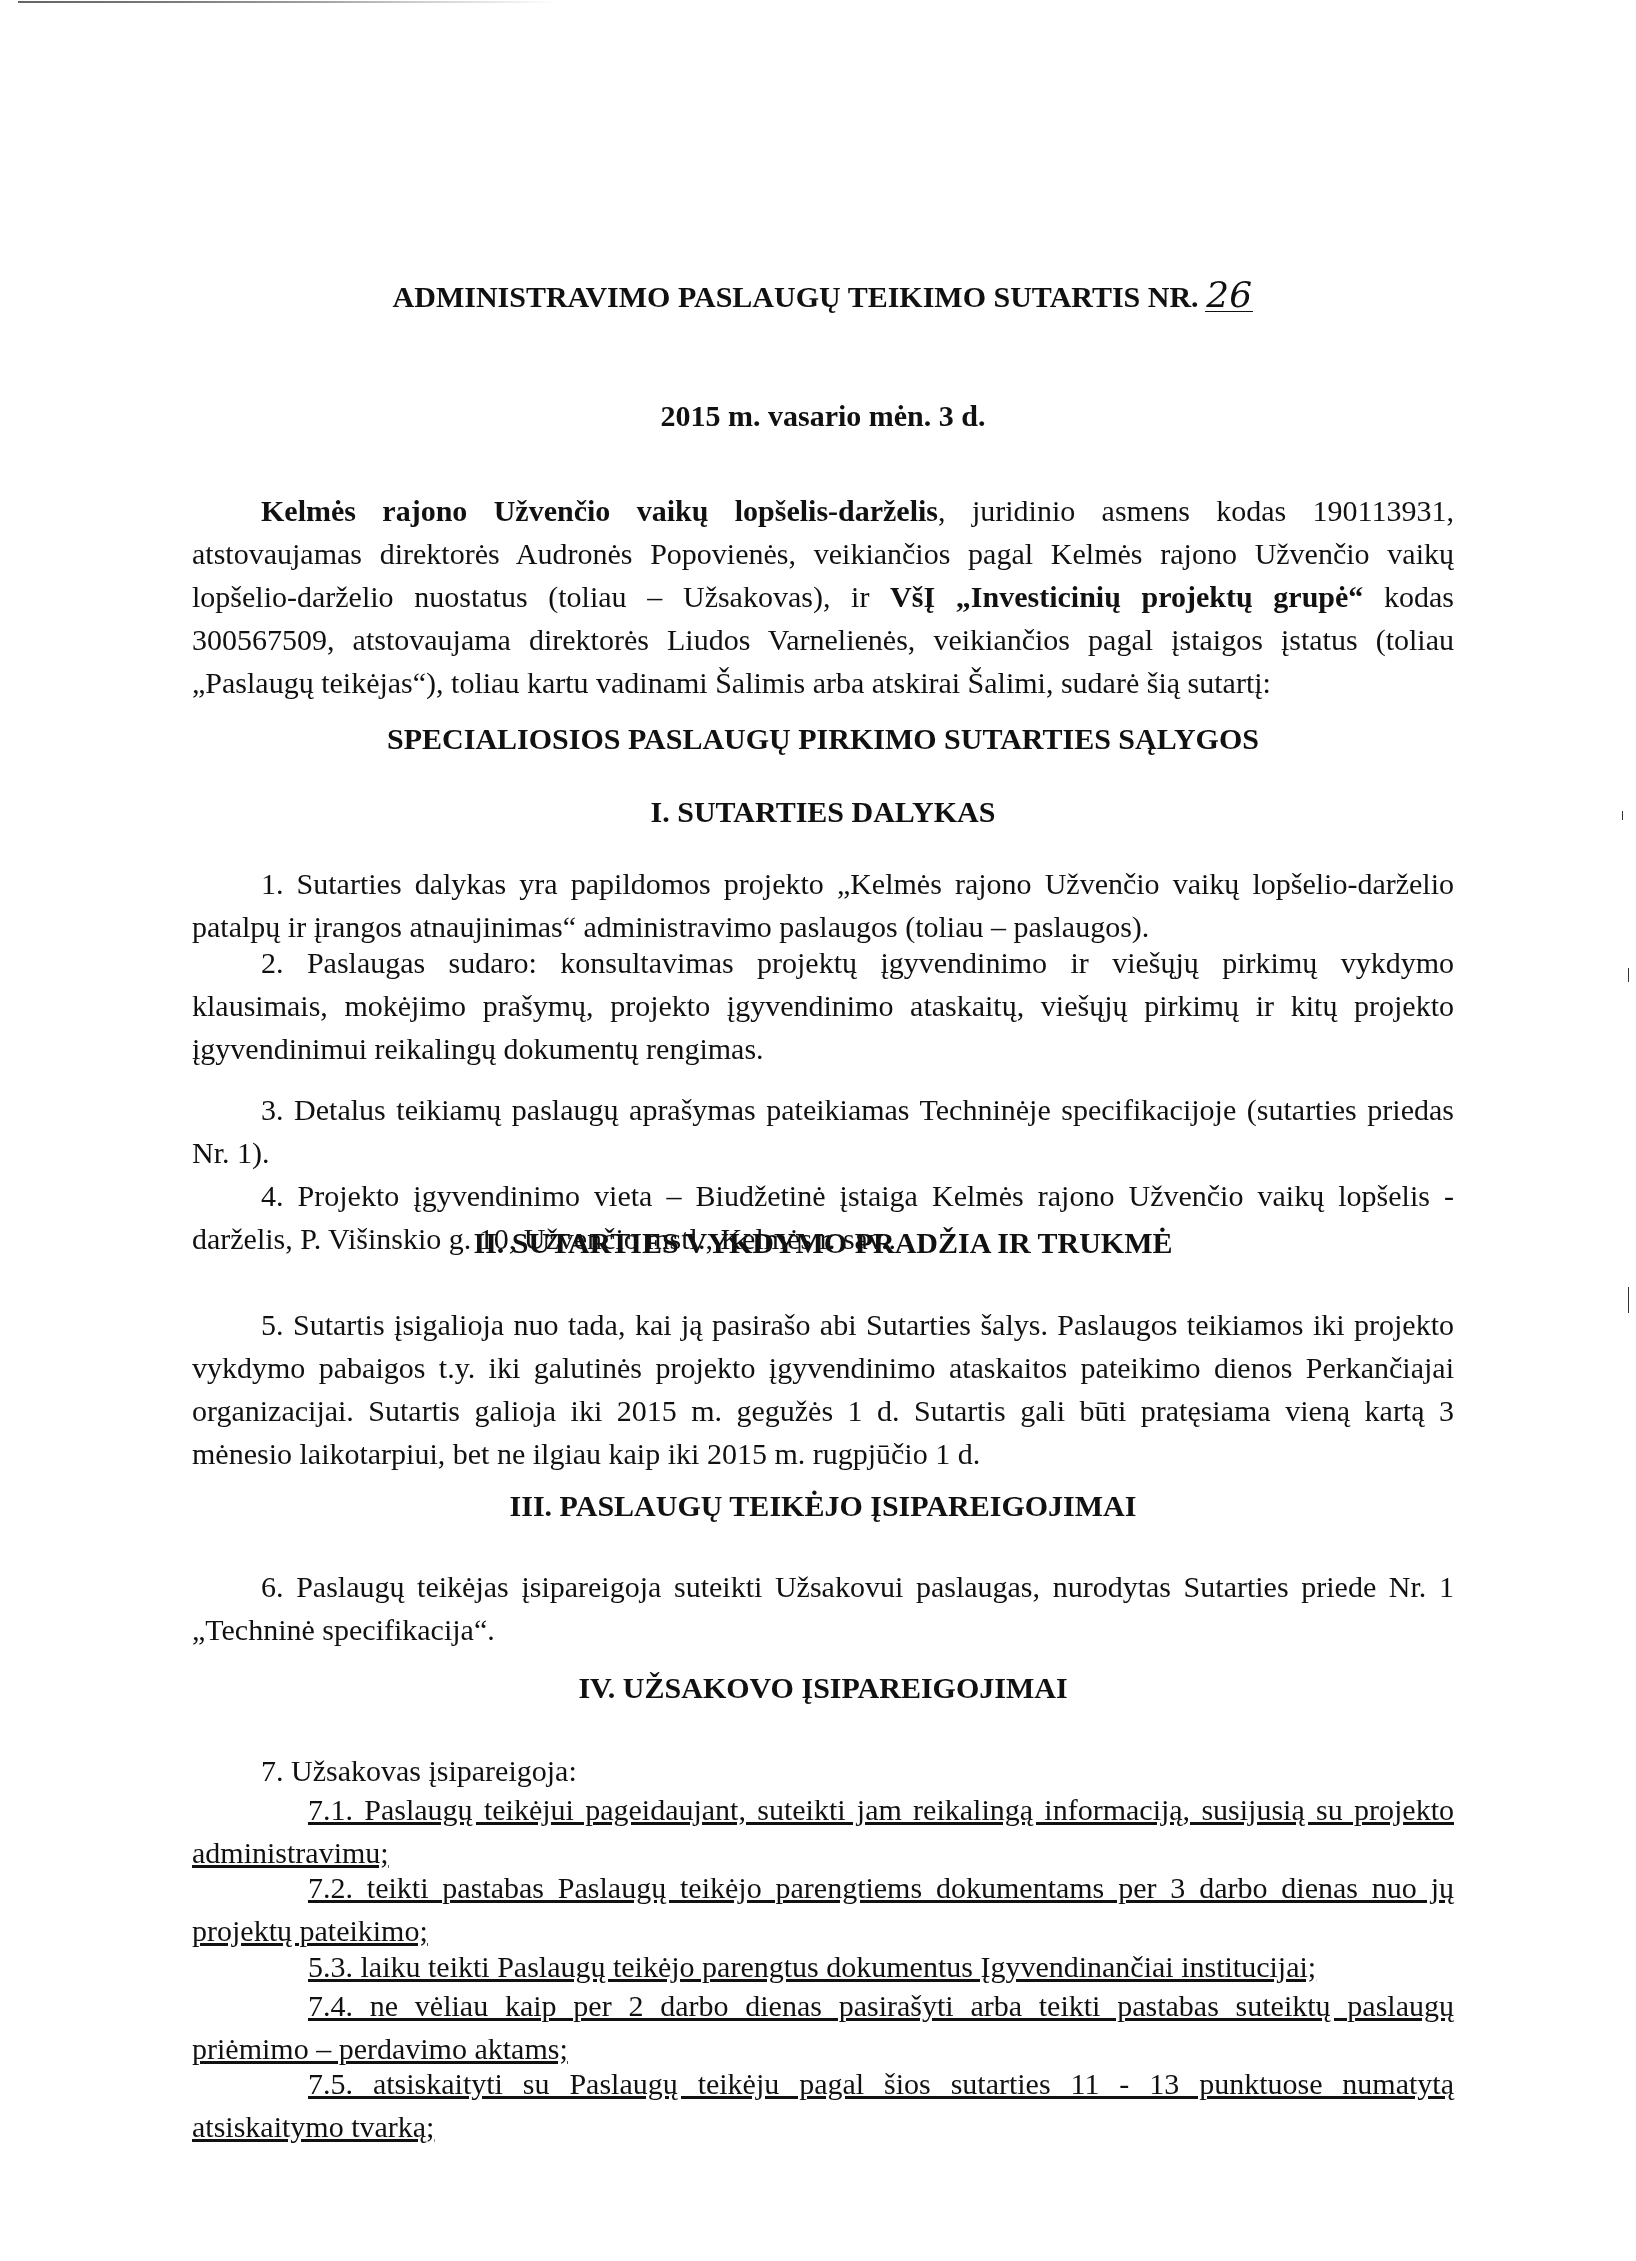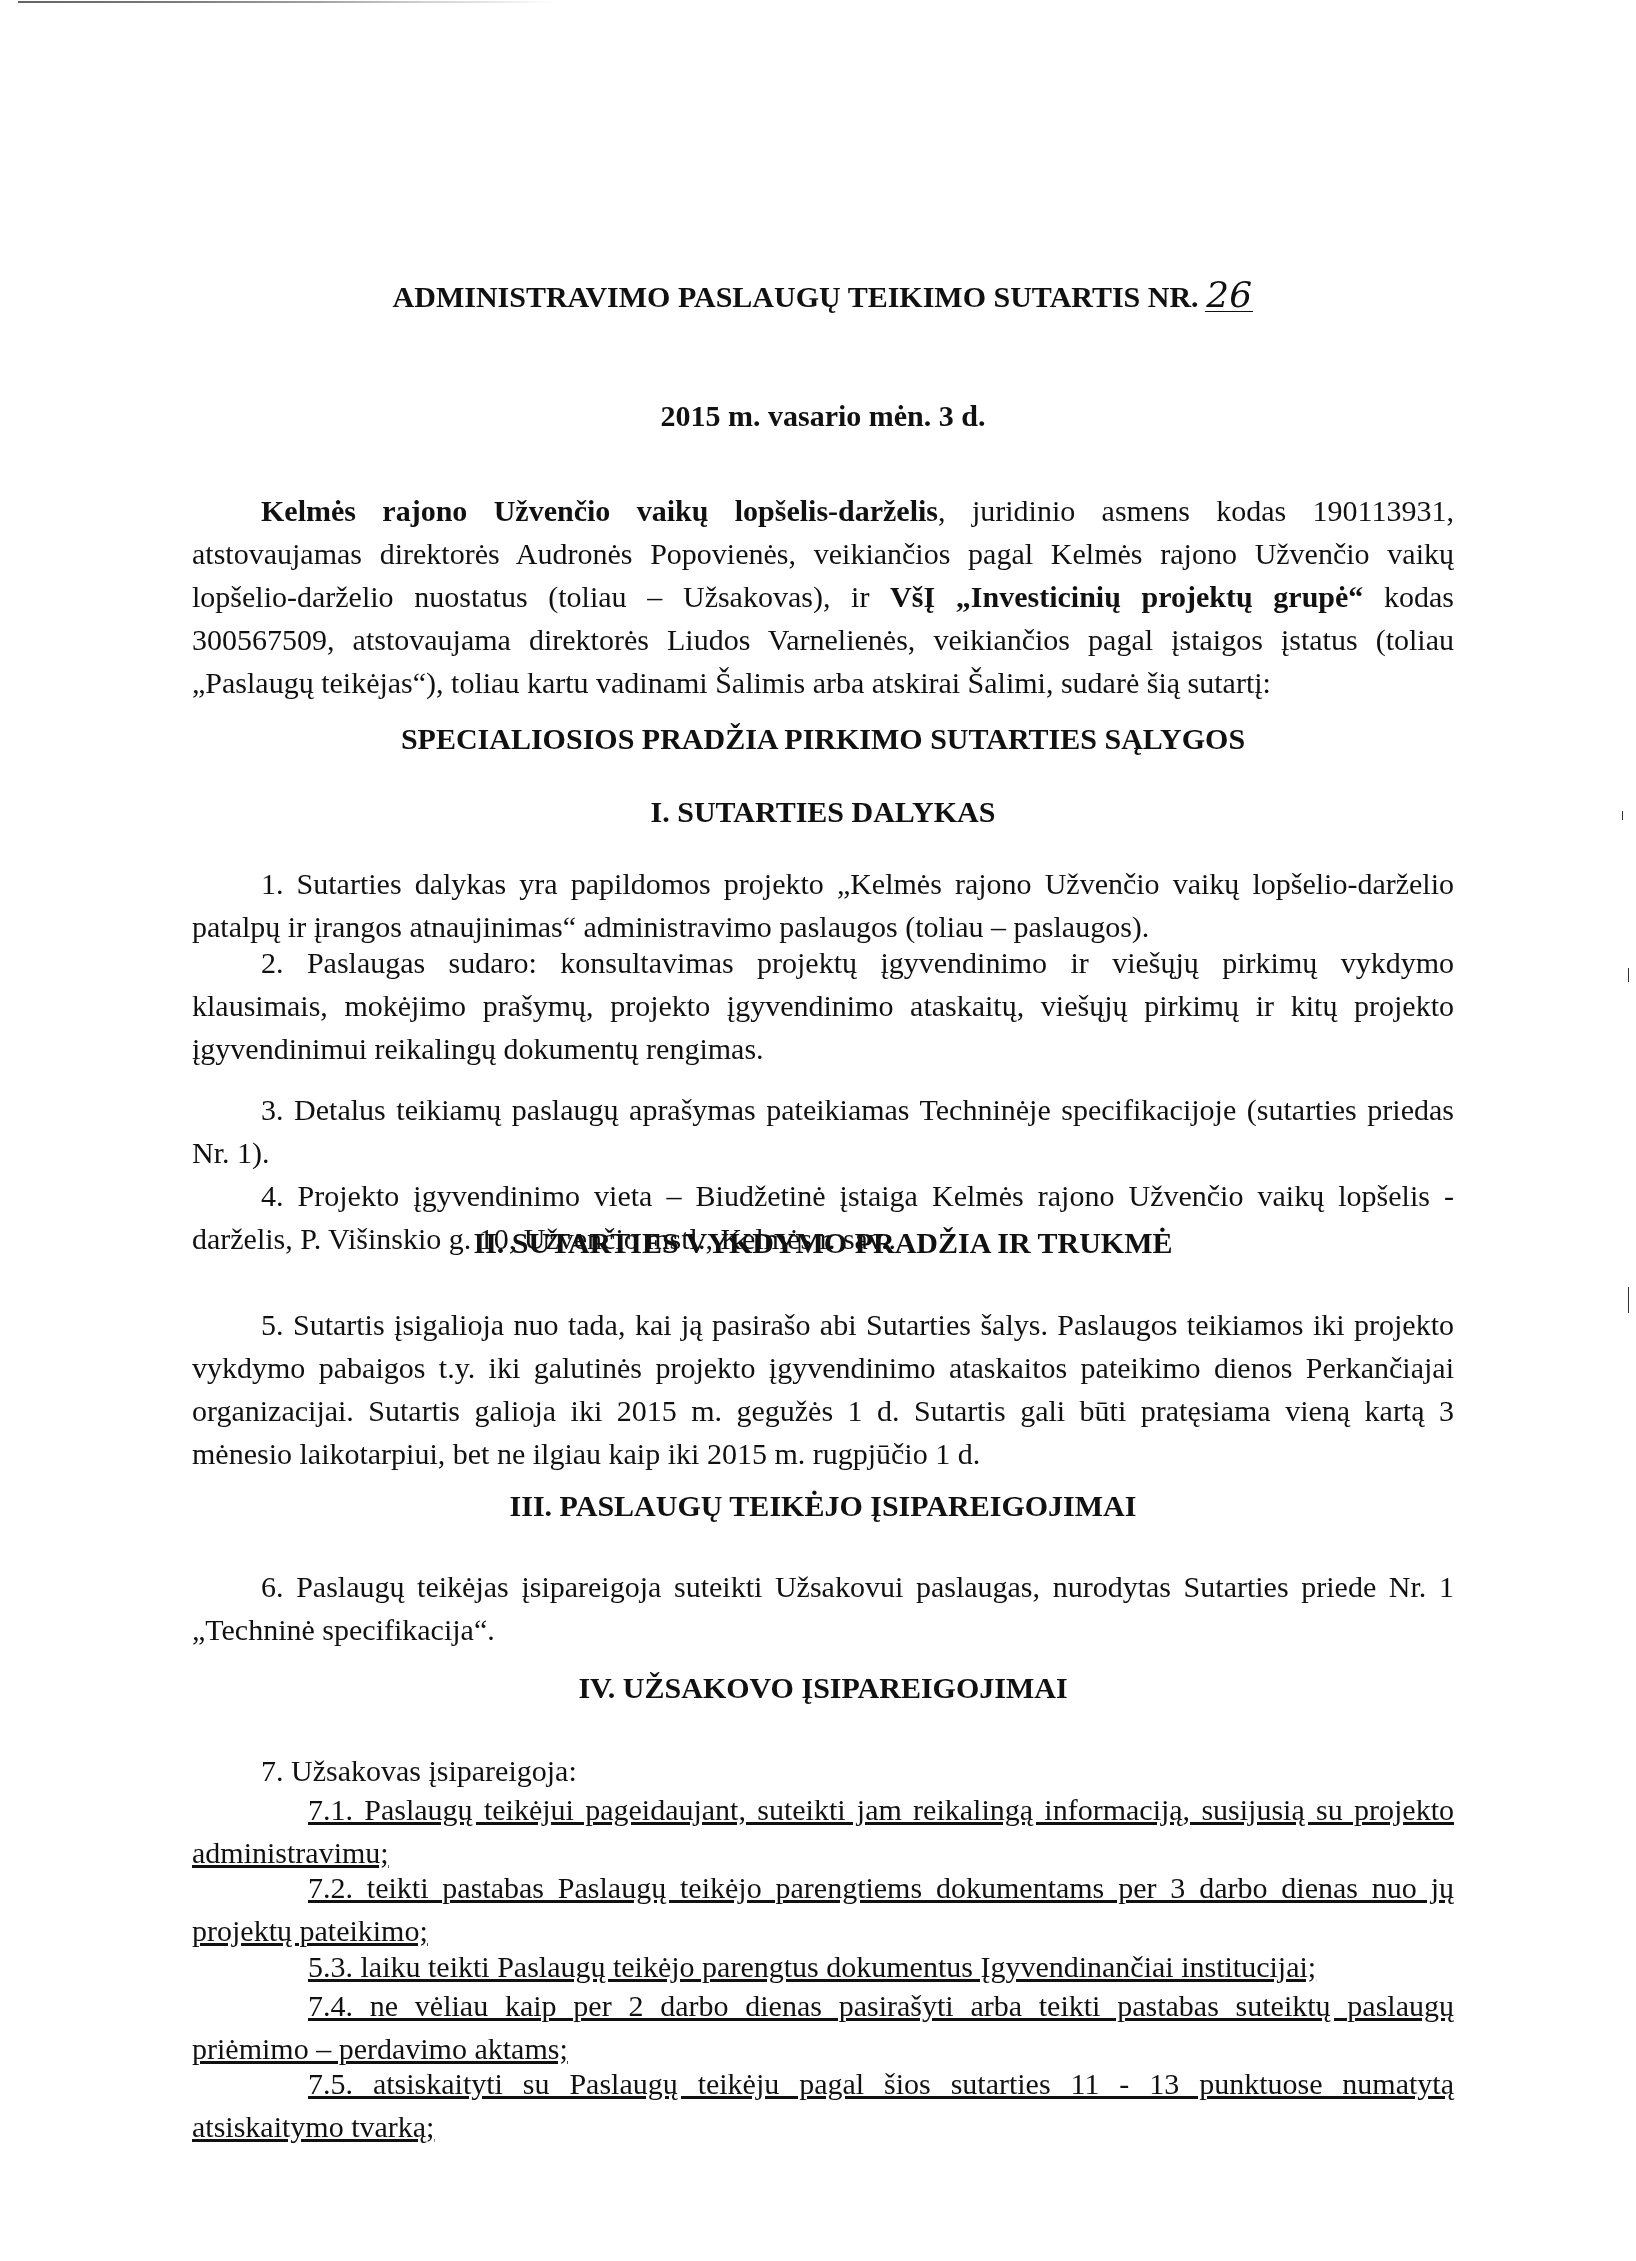--- a/index.html
+++ b/index.html
@@ -102,21 +102,21 @@
 <div class="page">
 
   <div class="doc-title">
     <span>ADMINISTRAVIMO PASLAUGŲ TEIKIMO SUTARTIS NR.</span><span class="nr-hand">26</span>
   </div>
 
   <div class="doc-date">2015 m. vasario mėn. 3 d.</div>
 
   <p class="para" style="top:489px;"><span class="b">Kelmės rajono Užvenčio vaikų lopšelis-darželis</span><span>, juridinio asmens kodas 190113931, atstovaujamas direktorės Audronės Popovienės, veikiančios pagal Kelmės rajono Užvenčio vaikų lopšelio-darželio nuostatus (toliau – Užsakovas), ir </span><span class="b">VšĮ „Investicinių projektų grupė“</span><span> kodas 300567509, atstovaujama direktorės Liudos Varnelienės, veikiančios pagal įstaigos įstatus (toliau „Paslaugų teikėjas“), toliau kartu vadinami Šalimis arba atskirai Šalimi, sudarė šią sutartį:</span></p>
 
-  <h2 class="heading" style="top:722px;">SPECIALIOSIOS PRADŽIA PIRKIMO SUTARTIES SĄLYGOS</h2>
+  <h2 class="heading" style="top:722px;">SPECIALIOSIOS PASLAUGŲ PIRKIMO SUTARTIES SĄLYGOS</h2>
 
   <h3 class="heading" style="top:795px;">I. SUTARTIES DALYKAS</h3>
 
   <p class="para" style="top:862px;">1. Sutarties dalykas yra papildomos projekto „Kelmės rajono Užvenčio vaikų lopšelio-darželio patalpų ir įrangos atnaujinimas“ administravimo paslaugos (toliau – paslaugos).</p>
   <p class="para" style="top:941px;">2. Paslaugas sudaro: konsultavimas projektų įgyvendinimo ir viešųjų pirkimų vykdymo klausimais, mokėjimo prašymų, projekto įgyvendinimo ataskaitų, viešųjų pirkimų ir kitų projekto įgyvendinimui reikalingų dokumentų rengimas.</p>
   <p class="para" style="top:1088px;">3. Detalus teikiamų paslaugų aprašymas pateikiamas Techninėje specifikacijoje (sutarties priedas Nr. 1).</p>
   <p class="para" style="top:1174px;">4. Projekto įgyvendinimo vieta – Biudžetinė įstaiga Kelmės rajono Užvenčio vaikų lopšelis - darželis, P. Višinskio g. 10, Užvenčio mstl., Kelmės r. sav..</p>
 
   <h3 class="heading" style="top:1226px;">II. SUTARTIES VYKDYMO PRADŽIA IR TRUKMĖ</h3>
 

